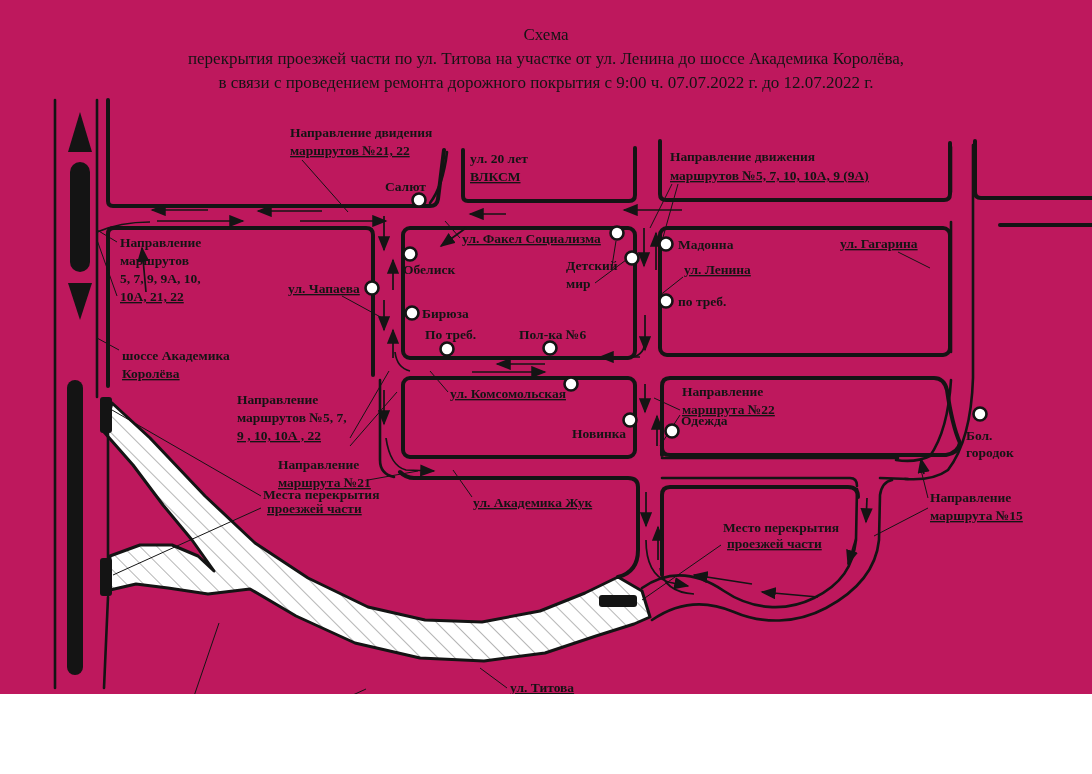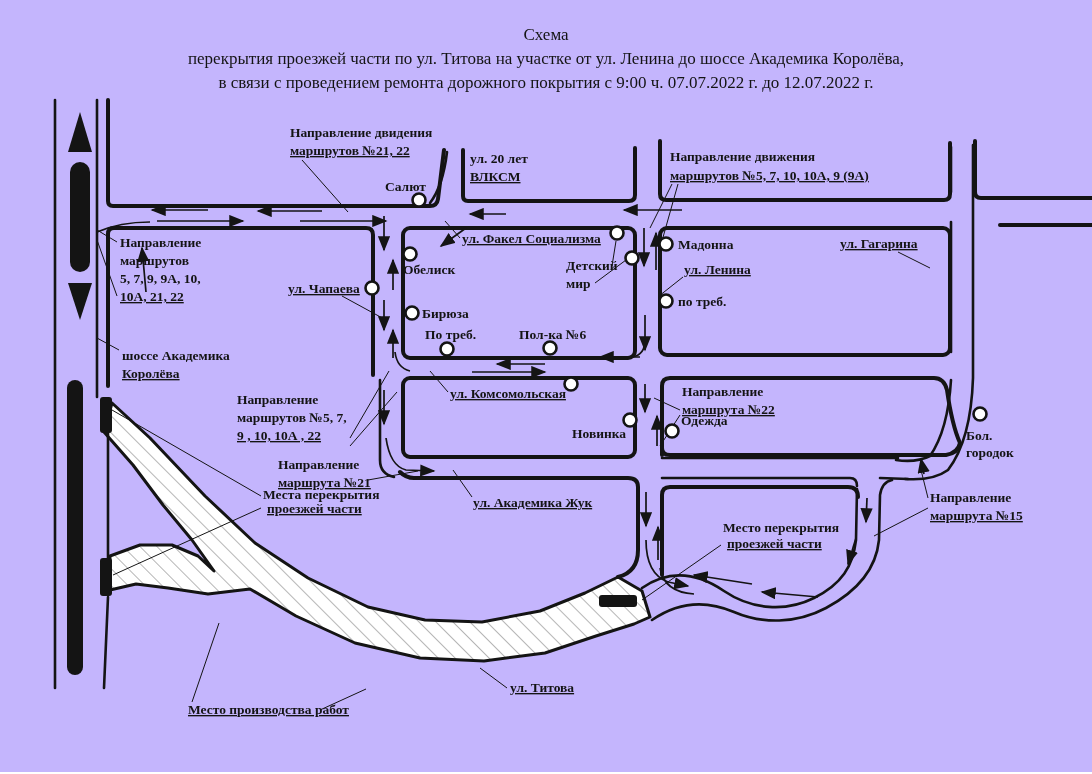--- a/index.html
+++ b/index.html
@@ -1,16 +1,16 @@
 <!DOCTYPE html>
 <html><head>
 <meta charset="utf-8">
 <style>
   html,body{margin:0;padding:0;background:#fff;}
-  .page{width:1092px;height:772px;position:relative;background:#c4b5fd;overflow:hidden;}
+  .page{width:1092px;height:694px;position:relative;background:#be185d;overflow:hidden;}
   svg{display:block;}
   text{font-family:"Liberation Serif","DejaVu Serif",serif;fill:#141414;}
   .title{font-size:17px;text-anchor:middle;}
   .lbl{font-size:13.5px;font-weight:bold;}
   .u{text-decoration:underline;}
   .blk{fill:none;stroke:#141414;stroke-width:4;stroke-linejoin:round;stroke-linecap:round;}
   .rd{fill:none;stroke:#141414;stroke-width:2.6;stroke-linejoin:round;stroke-linecap:round;}
   .thin{fill:none;stroke:#141414;stroke-width:1;}
   .arr{fill:none;stroke:#141414;stroke-width:1.7;}
   .stop{fill:#fff;stroke:#141414;stroke-width:2.6;}

